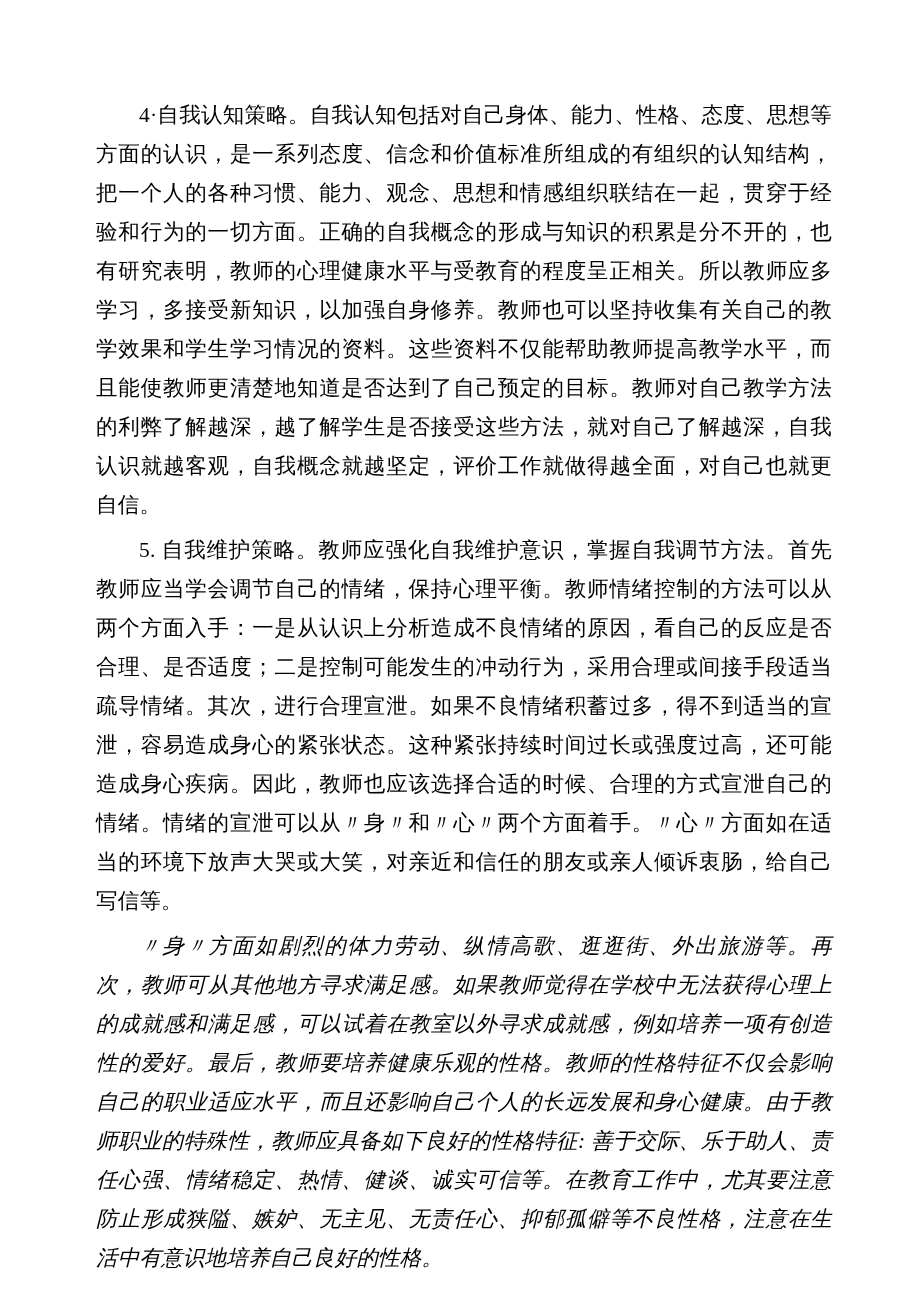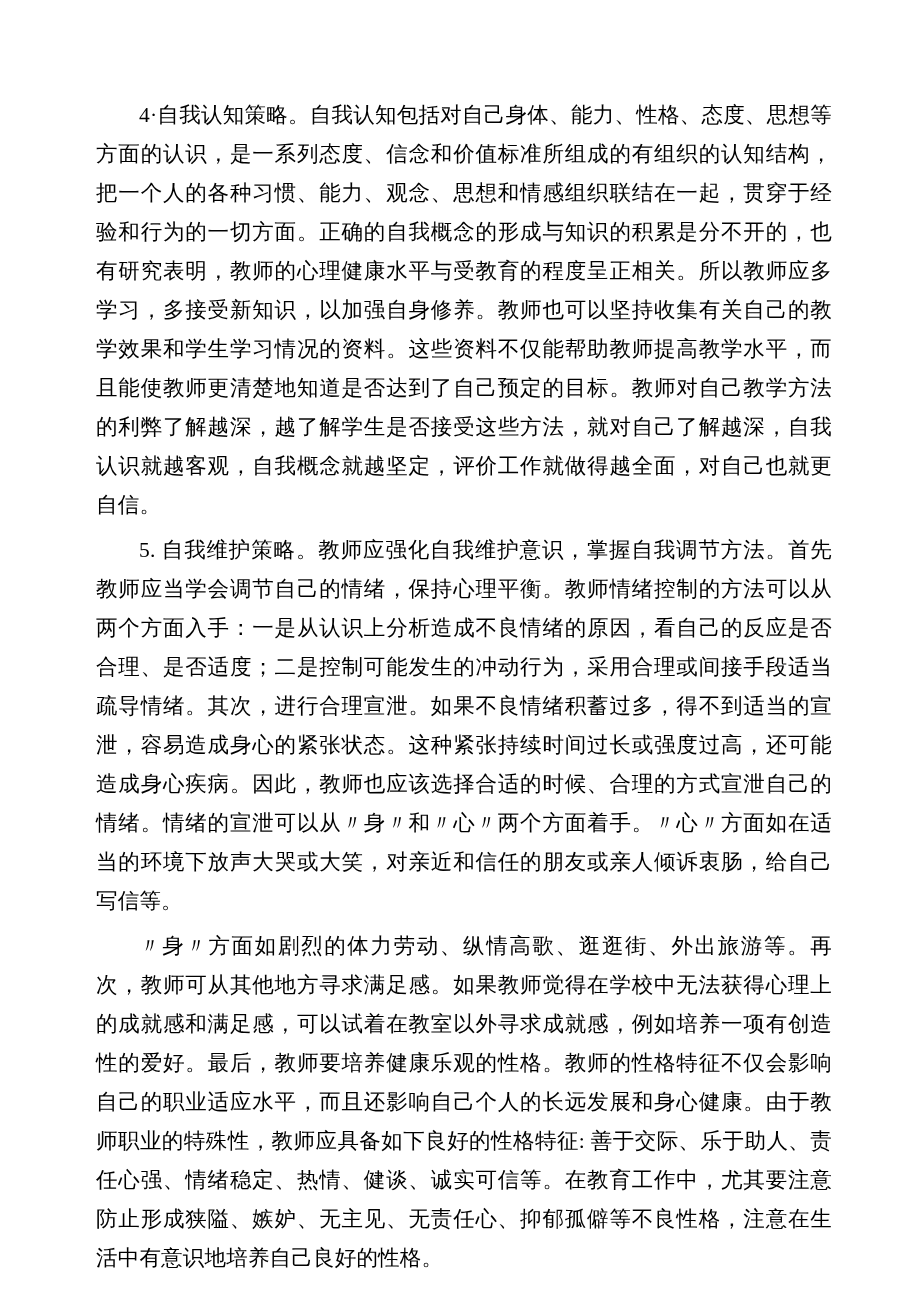--- a/index.html
+++ b/index.html
@@ -29,20 +29,21 @@
     font-size: 21.5px;
     line-height: 39px;
     text-align: justify;
     text-justify: inter-ideograph;
     letter-spacing: 0.2px;
     text-indent: 2em;
     word-break: break-all;
   }
   p.para.tight {
     margin-bottom: 8px;
+    font-style: italic;
   }
   .spacer-sm { height: 2px; }
 </style>
 </head>
 <body>
 
 <div class="page">
   <div class="doc-body">
     <p class="para">4·自我认知策略。自我认知包括对自己身体、能力、性格、态度、思想等方面的认识，是一系列态度、信念和价值标准所组成的有组织的认知结构，把一个人的各种习惯、能力、观念、思想和情感组织联结在一起，贯穿于经验和行为的一切方面。正确的自我概念的形成与知识的积累是分不开的，也有研究表明，教师的心理健康水平与受教育的程度呈正相关。所以教师应多学习，多接受新知识，以加强自身修养。教师也可以坚持收集有关自己的教学效果和学生学习情况的资料。这些资料不仅能帮助教师提高教学水平，而且能使教师更清楚地知道是否达到了自己预定的目标。教师对自己教学方法的利弊了解越深，越了解学生是否接受这些方法，就对自己了解越深，自我认识就越客观，自我概念就越坚定，评价工作就做得越全面，对自己也就更自信。</p>
     <div class="spacer-sm"></div>

